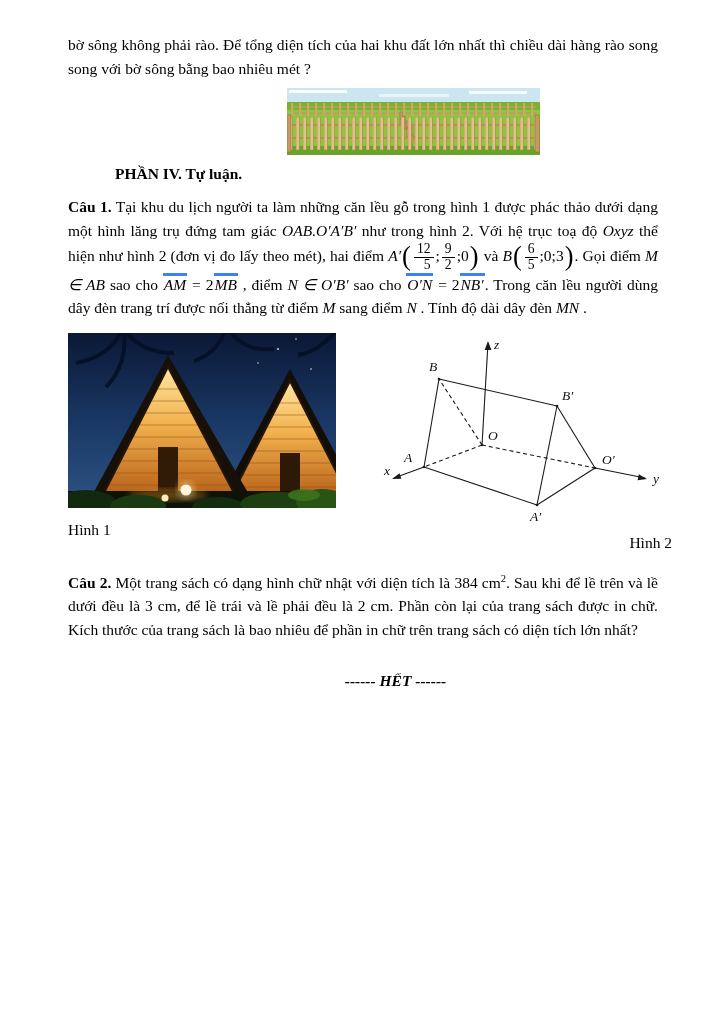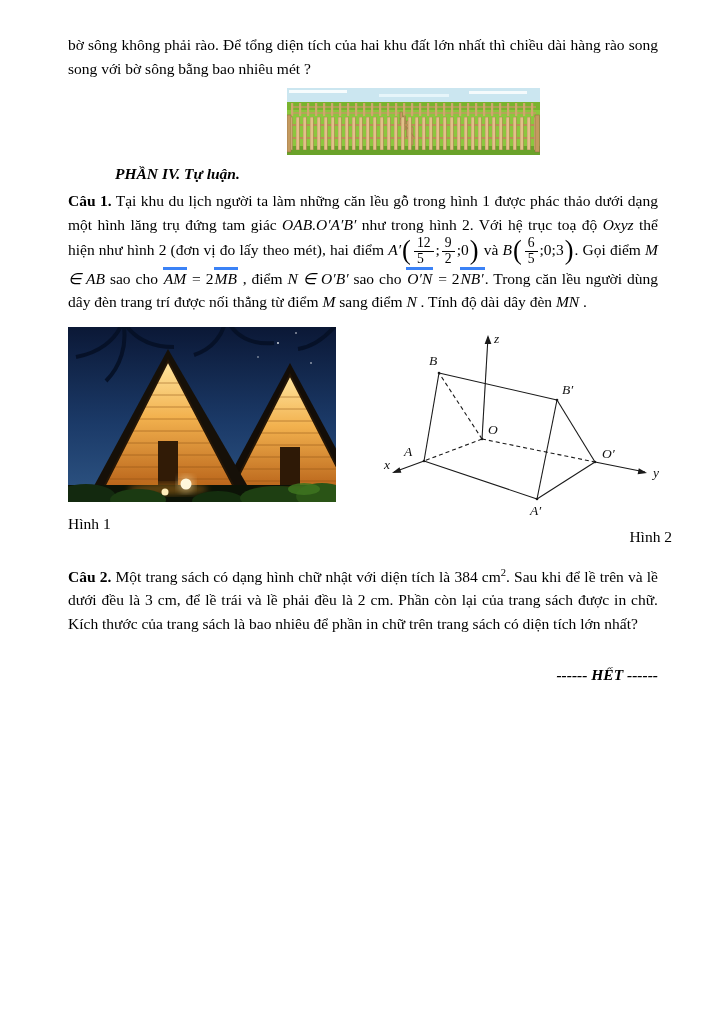--- a/index.html
+++ b/index.html
@@ -6,38 +6,38 @@
   html { background:#888; }
   body {
     width:725px; height:1024px; background:#ffffff;
     font-family:"Liberation Serif", serif; font-size:15.5px; color:#000;
     overflow:hidden;
   }
   .page { position:relative; width:725px; height:716px; padding:33px 67px 0 68px; overflow:hidden; background:#fff; }
   p.para { line-height:1.52; }
   .just { text-align:justify; }
   .qlabel { font-weight:bold; }
-  .section-heading { font-weight:bold; margin:10px 0 6px 0; padding-left:47px;font-style:italic; }
+  .section-heading { font-weight:bold; margin:10px 0 12px 0; padding-left:47px; }
   .fence-fig { margin:8px 0 6px 219px; width:253px; height:67px; }
   .mexpr { white-space:nowrap; }
-  .frac { display:inline-flex; flex-direction:column; align-items:flex-start; vertical-align:middle; line-height:1.08; font-size:0.88em; margin:0 2px; }
+  .frac { display:inline-flex; flex-direction:column; align-items:flex-end; vertical-align:middle; line-height:1.08; font-size:0.88em; margin:0 2px; }
   .frac .fnum { display:block; padding:0 3px; border-bottom:1px solid #000; }
   .frac .fden { display:block; padding:0 3px; }
   .bp { display:inline-block; font-size:1.7em; line-height:1; vertical-align:middle; font-weight:400; margin:0 1px; }
   .vec { display:inline-block; font-style:italic; line-height:1.1; border-top:3px solid #3b82f6; padding:0 1px; }
   sup { font-size:0.68em; }
   .figures { display:flex; margin-top:13px; }
   .fig1col { width:268px; }
   .fig2col { width:290px; margin-left:46px; }
   .photo { display:block; width:268px; height:175px; }
   .diagram { display:block; width:290px; height:195px; }
   .figcap { margin-top:13px; }
   .figcap2 { text-align:right; margin-top:6px; padding-left:28px; }
   .cau2 { margin-top:19px; }
-  .endline { text-align:right; margin-top:30px; padding-left:65px; font-weight:bold; font-style:italic; }
+  .endline { text-align:center; margin-top:30px; padding-left:65px; font-weight:bold; font-style:italic; }
   .footnote-sep { position:absolute; left:68px; top:967px; width:237px; border-top:1px solid #333; }
   .footer { position:absolute; left:68px; right:67px; top:973px; border-top:1px solid #333;
             padding-top:4px; display:flex; justify-content:space-between; font-size:15px; }
   .footer .fleft { margin-left:47px; }
   .dlabel text { font-family:"Liberation Serif", serif; font-style:italic; font-size:13.5px; fill:#111; }
 </style>
 </head>
 <body>
 
 <div class="page">

